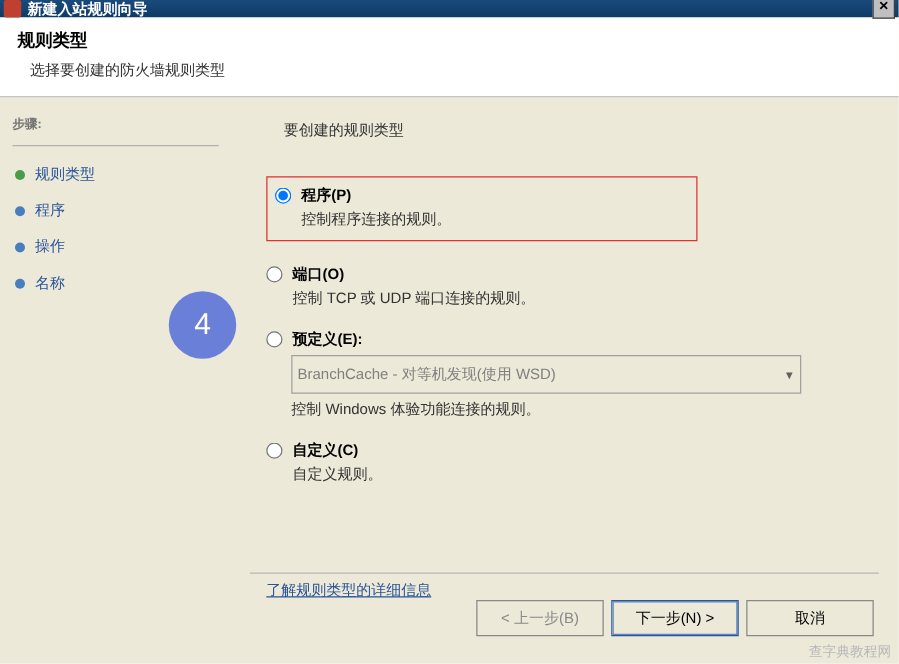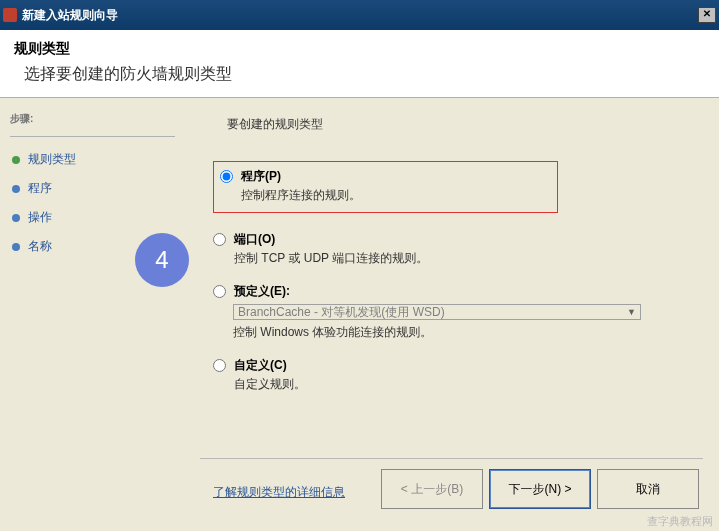--- a/index.html
+++ b/index.html
@@ -1,47 +1,47 @@
 <!DOCTYPE html>
 <html><head>
   <meta charset="utf-8">
   <style>
     * { box-sizing: border-box; margin: 0; padding: 0; }
     body { font-family: "Microsoft YaHei", SimSun, Arial, sans-serif; font-size: 12px; background: #fff; width: 719px; height: 531px; overflow: hidden; position: relative; }
-    .titlebar { background: linear-gradient(to bottom, #1a4a7a, #0d3a68); color: #fff; height: 30px; display: flex; align-items: center; padding: 0 3px; }
+    .titlebar { background: linear-gradient(to bottom, #1a4a7a, #0d3a68); color: #fff; height: 14px; display: flex; align-items: center; padding: 0 3px; }
     .titlebar-icon { width: 14px; height: 14px; background: #c04030; margin-right: 5px; border-radius: 2px; }
     .titlebar-text { flex: 1; font-weight: bold; font-size: 12px; }
     .close-btn { width: 18px; height: 16px; background: #c0c0c0; border: 1px solid #404040; text-align: center; line-height: 12px; color: #000; font-size: 10px; font-family: Arial; cursor: pointer; font-weight: bold; }
     .header { background: #fff; padding: 10px 14px 12px; border-bottom: 1px solid #b0b0b0; }
     .header-title { font-size: 14px; font-weight: bold; color: #000; margin-bottom: 6px; }
-    .header-subtitle { font-size: 16px; color: #333; margin-left: 10px; }
+    .header-subtitle { font-size: 12px; color: #333; margin-left: 10px; }
     .body { display: flex; background: #ece9d8; height: calc(531px - 22px - 56px); }
     .sidebar { width: 185px; padding: 14px 10px; }
     .sidebar-heading { font-size: 10px; font-weight: bold; color: #737373; margin-bottom: 10px; }
     .sidebar hr { border: none; border-top: 1px solid #b0b0b0; margin-bottom: 10px; }
     .step-item { display: flex; align-items: center; padding: 4px 0 4px 2px; margin-bottom: 4px; font-size: 12px; }
     .bullet { width: 8px; height: 8px; border-radius: 50%; margin-right: 8px; flex-shrink: 0; }
     .bullet-active { background: #4a9c4a; }
     .bullet-inactive { background: #4a7dc0; }
     .step-label { color: #2a5598; }
     .step-label.inactive { color: #2a5598; }
     .content { flex: 1; padding: 18px 28px 10px 28px; position: relative; }
     .content-heading { font-size: 12px; color: #333; margin-bottom: 28px; margin-left: 14px; }
     .option-block { margin-bottom: 16px; padding-left: 0px; }
     .radio-row { display: flex; align-items: flex-start; }
     .radio { margin-top: 2px; margin-right: 8px; }
     .option-texts { flex: 1; }
     .option-title { font-size: 12px; font-weight: bold; color: #000; }
     .option-desc { font-size: 12px; color: #333; margin-top: 2px; }
     .highlight-box { border: 1px solid #e03030; padding: 6px 6px 8px 6px; margin-bottom: 18px; width: 345px; }
-    .select-disabled { width: 408px; margin: 4px 0 4px 20px; background: #ece9d8; border: 1px solid #a0a0a0; padding: 2px 4px; color: #808080; font-size: 12px; font-family: SimSun, Arial; appearance: none; height: 16px; display: flex; align-items: center; justify-content: space-between; }
+    .select-disabled { width: 408px; margin: 4px 0 4px 20px; background: #ece9d8; border: 1px solid #a0a0a0; padding: 2px 4px; color: #808080; font-size: 12px; font-family: SimSun, Arial; appearance: none; height: 31px; display: flex; align-items: center; justify-content: space-between; }
     .select-arrow { font-size: 9px; color: #606060; }
     .link-more { color: #2a5598; text-decoration: underline; font-size: 12px; position: absolute; bottom: 50px; left: 28px; cursor: pointer; }
     .footer { position: absolute; bottom: 22px; right: 20px; display: flex; gap: 6px; }
-    .btn { min-width: 102px; height: 40px; border: 1px solid #888; background: #ece9d8; font-size: 12px; cursor: pointer; padding: 0 10px; }
+    .btn { min-width: 102px; height: 29px; border: 1px solid #888; background: #ece9d8; font-size: 12px; cursor: pointer; padding: 0 10px; }
     .btn:disabled { color: #888; }
     .btn-default { border: 1px solid #2a5598; box-shadow: 0 0 0 1px #5a85c8 inset; }
     .step-badge { position: absolute; left: 135px; top: 233px; width: 54px; height: 54px; border-radius: 50%; background: #6a7fd8; color: #fff; display: flex; align-items: center; justify-content: center; font-size: 24px; font-weight: normal; }
     .watermark { position: absolute; bottom: 2px; right: 6px; font-size: 11px; color: #b8b8b8; font-family: Arial; }
     .divider-line { position: absolute; bottom: 72px; left: 200px; right: 16px; height: 1px; background: #b8b8b8; }
   </style>
 </head>
 <body>
 
 <div class="titlebar">

